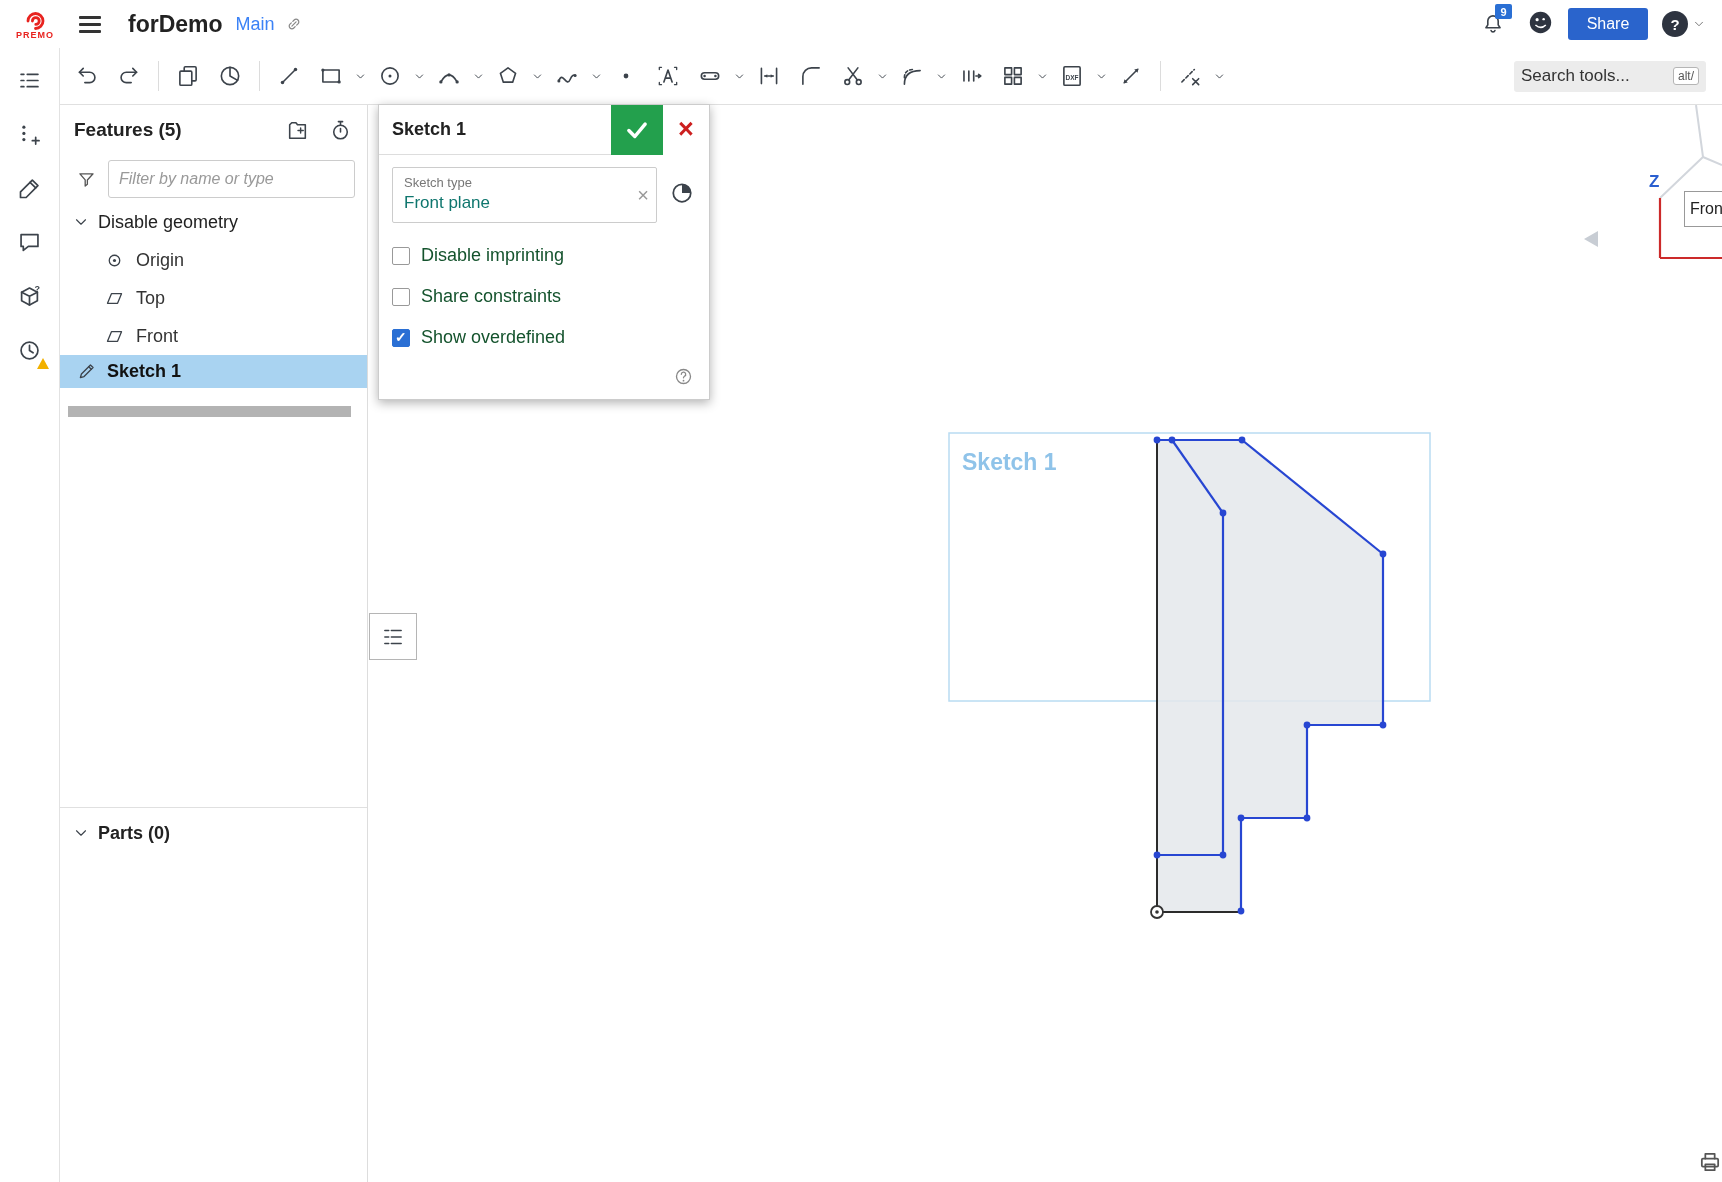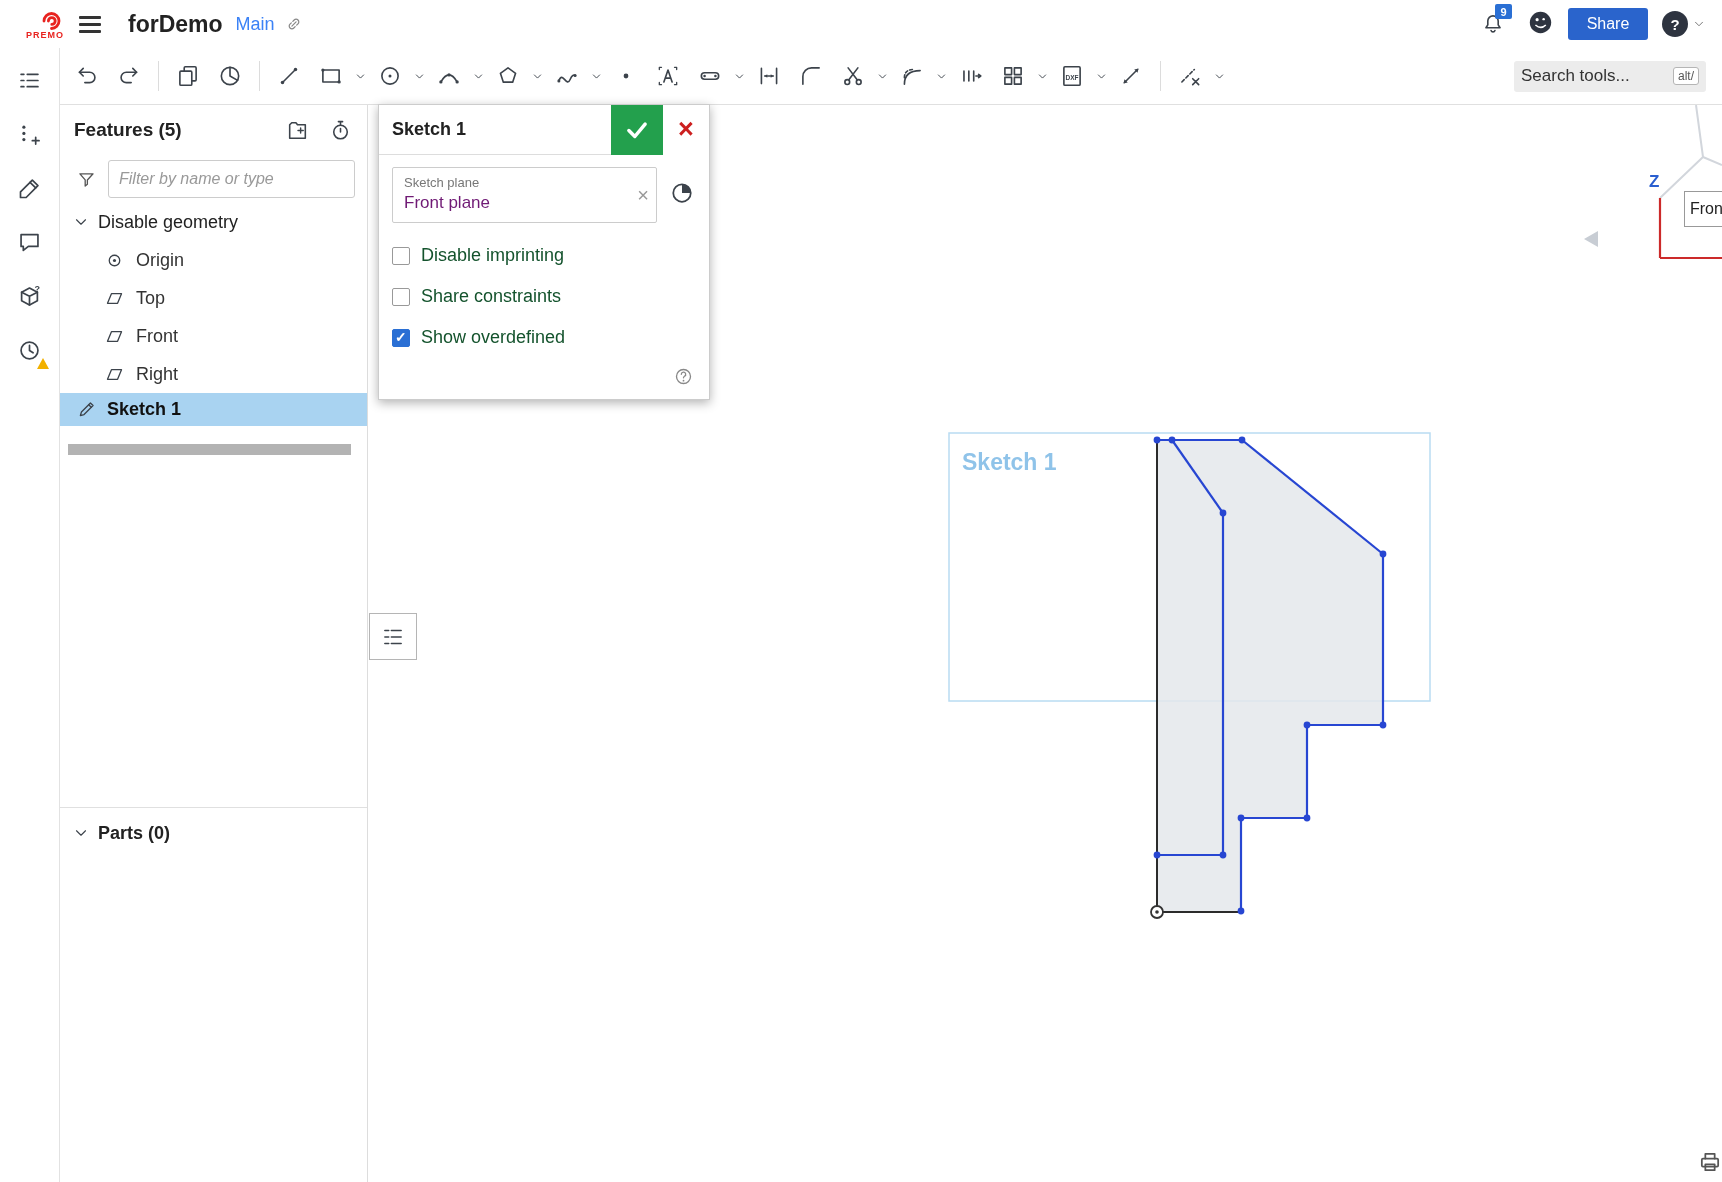--- a/index.html
+++ b/index.html
@@ -10,21 +10,21 @@
   }
   button { border:none; background:none; padding:0; cursor:pointer; font-family:inherit; }
 
   
   .ic { fill:none; stroke:#3c434b; stroke-width:1.5; stroke-linecap:round; stroke-linejoin:round; display:block; }
   .ic .f { fill:#3c434b; stroke:none; }
   .ic text { stroke:none; fill:#3c434b; font-family:inherit; }
 
   
   .app-header { position:absolute; top:0; left:0; right:0; height:48px; background:#fff; display:flex; align-items:center; z-index:30; padding-left:6px; }
-  .logo { width:58px; display:flex; flex-direction:column; align-items:flex-end; }
+  .logo { width:58px; display:flex; flex-direction:column; align-items:center; }
   .logo-text { color:#e8231f; font-size:9px; font-weight:bold; letter-spacing:1px; margin-top:-2px; }
   .hamburger { width:40px; height:40px; margin-left:6px; display:flex; flex-direction:column; justify-content:center; gap:4px; align-items:center; }
   .hamburger span { display:block; width:22px; height:3px; background:#333; border-radius:1px; }
   .doc-title { margin-left:18px; font-size:23px; font-weight:bold; color:#222; }
   .workspace { margin-left:13px; font-size:18px; color:#3b82f6; }
   .link-btn { margin-left:9px; }
   .hdr-right { margin-left:auto; display:flex; align-items:center; gap:14px; padding-right:16px; }
   .bell-wrap { position:relative; width:40px; height:40px; display:flex; align-items:center; justify-content:center; }
   .badge { position:absolute; top:0; right:1px; min-width:17px; height:15px; background:#2a6fd4; color:#fff; font-size:11px; font-weight:bold; display:flex; align-items:center; justify-content:center; border-radius:2px; padding:0 2px; }
   .share-btn { width:80px; height:32px; background:#2a64cc; color:#fff; font-size:16px; border-radius:3px; }
@@ -73,21 +73,21 @@
   .dialog { position:absolute; top:104px; left:378px; width:332px; background:#fff; border:1px solid #ccc; box-shadow:0 3px 10px rgba(0,0,0,.3); z-index:40; }
   .dlg-header { height:50px; display:flex; align-items:center; border-bottom:1px solid #ddd; }
   .dlg-title { padding-left:13px; font-size:18px; font-weight:bold; flex:1; color:#222; }
   .dlg-check { width:52px; height:50px; background:#23a04d; display:flex; align-items:center; justify-content:center; }
   .dlg-check svg { width:26px; height:26px; stroke:#fff; stroke-width:3.2; }
   .dlg-close { width:46px; height:50px; color:#cc1f1f; font-size:27px; font-weight:bold; display:flex; align-items:center; justify-content:center; background:#fff; }
   .dlg-body { padding:12px 13px 6px; }
   .plane-row { display:flex; align-items:flex-start; gap:11px; }
   .plane-box { flex:1; border:1px solid #ccc; border-radius:2px; padding:7px 28px 9px 11px; position:relative; }
   .plane-label { font-size:13px; color:#777; }
-  .plane-value { font-size:17px; color:#701a75; margin-top:3px; }
+  .plane-value { font-size:17px; color:#0f766e; margin-top:3px; }
   .plane-clear { position:absolute; right:7px; top:50%; transform:translateY(-50%); color:#999; font-size:20px; line-height:1; }
   .pie-btn { margin-top:12px; }
   .pie-btn svg { width:28px; height:28px; }
   .dlg-checks { margin-top:12px; }
   .cbrow { display:flex; align-items:center; gap:11px; height:41px; cursor:pointer; }
   .cb { width:18px; height:18px; border:1.5px solid #999; border-radius:2px; position:relative; background:#fff; flex:none; }
   .cb.checked { background:#2a6fd4; border-color:#2a6fd4; }
   .cb.checked::after { content:"✓"; color:#fff; font-size:14px; font-weight:bold; position:absolute; left:2px; top:-1px; }
   .cblabel { font-size:18px; color:#14532d; }
   .dlg-help { display:flex; justify-content:flex-end; padding:8px 2px 6px; }
@@ -484,26 +484,20 @@
           <path d="M8.5 6.5H20l-4.5 11H4z"></path>
         </svg>
         <span>Top</span>
       </div>
       <div class="tree-item">
         <svg class="ic" viewBox="0 0 24 24">
           <path d="M8.5 6.5H20l-4.5 11H4z"></path>
         </svg>
         <span>Front</span>
       </div>
-      <div class="tree-item">
-        <svg class="ic" viewBox="0 0 24 24">
-          <path d="M8.5 6.5H20l-4.5 11H4z"></path>
-        </svg>
-        <span>Right</span>
-      </div>
     </div>
   <div class="sketch-row">
     <svg class="ic" viewBox="0 0 24 24">
         <path d="M5 19l1.2-4.2L16.5 4.5l3 3L9.2 17.8z"></path>
         <path d="M14.5 6.5l3 3"></path>
       </svg>
     <span>Sketch 1</span>
   </div>
   <div class="rollback-bar"></div>
   <div class="parts-sep"></div>
@@ -521,21 +515,21 @@
     <button class="dlg-check">
       <svg viewBox="0 0 24 24" fill="none" stroke-linecap="round" stroke-linejoin="round">
           <path d="M4.5 12.5 10 18 19.5 6.5"></path>
         </svg>
     </button>
     <button class="dlg-close">×</button>
   </div>
   <div class="dlg-body">
     <div class="plane-row">
       <div class="plane-box">
-        <div class="plane-label">Sketch plane</div>
+        <div class="plane-label">Sketch type</div>
         <div class="plane-value">Front plane</div>
         <span class="plane-clear">×</span>
       </div>
       <button class="pie-btn">
         <svg class="ic" viewBox="0 0 24 24">
             <circle cx="12" cy="12" r="7.5"></circle>
             <path d="M12 12V4.5A7.5 7.5 0 0 1 19.5 12z" class="f"></path>
           </svg>
       </button>
     </div>

